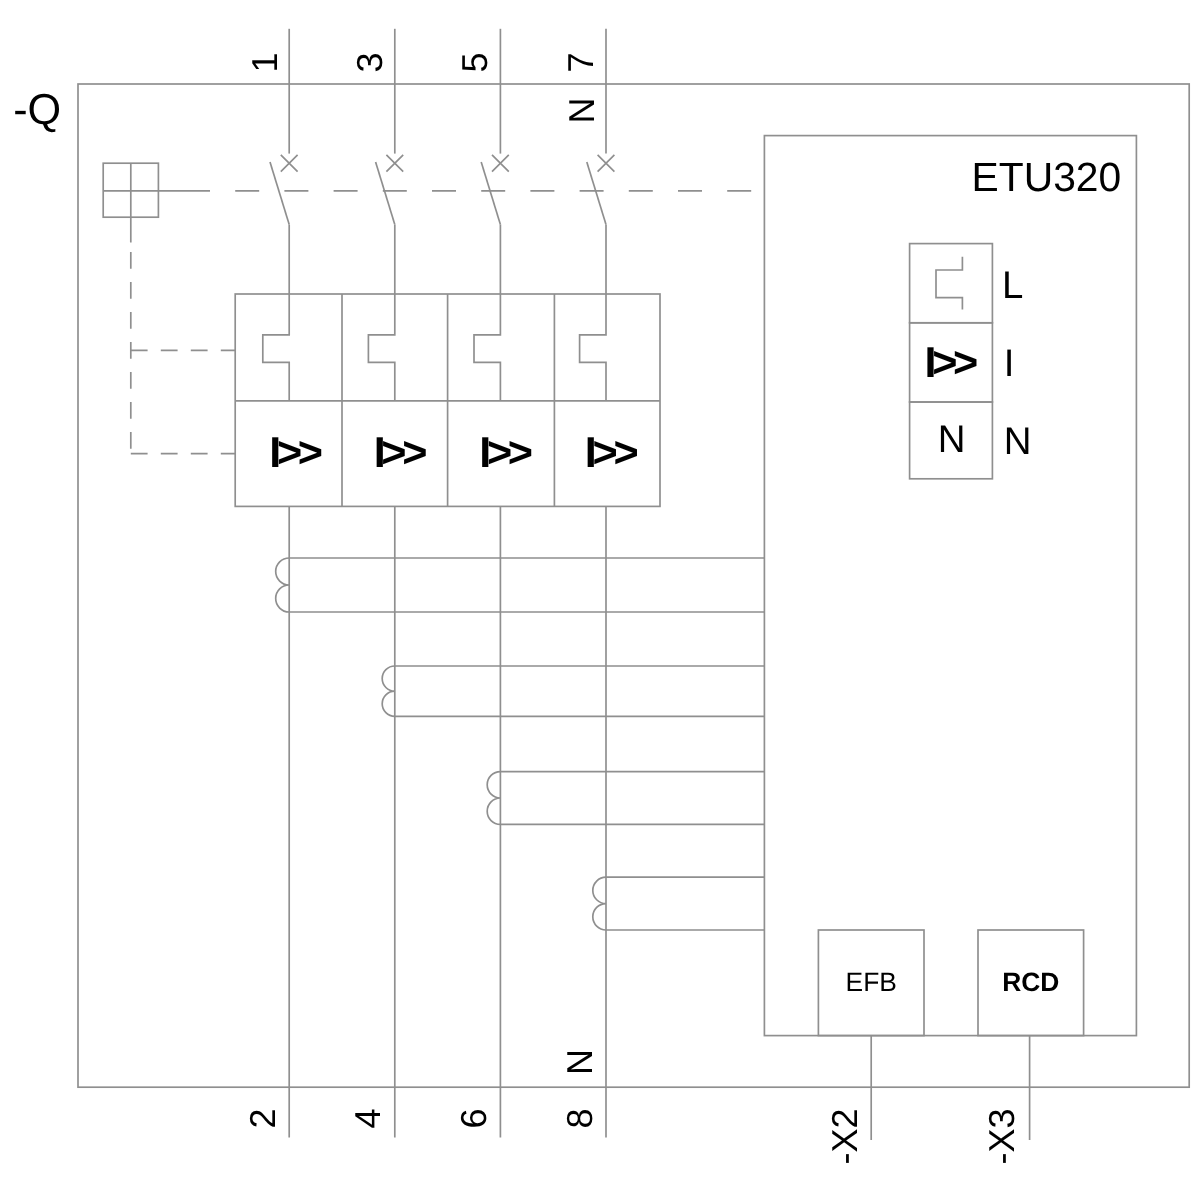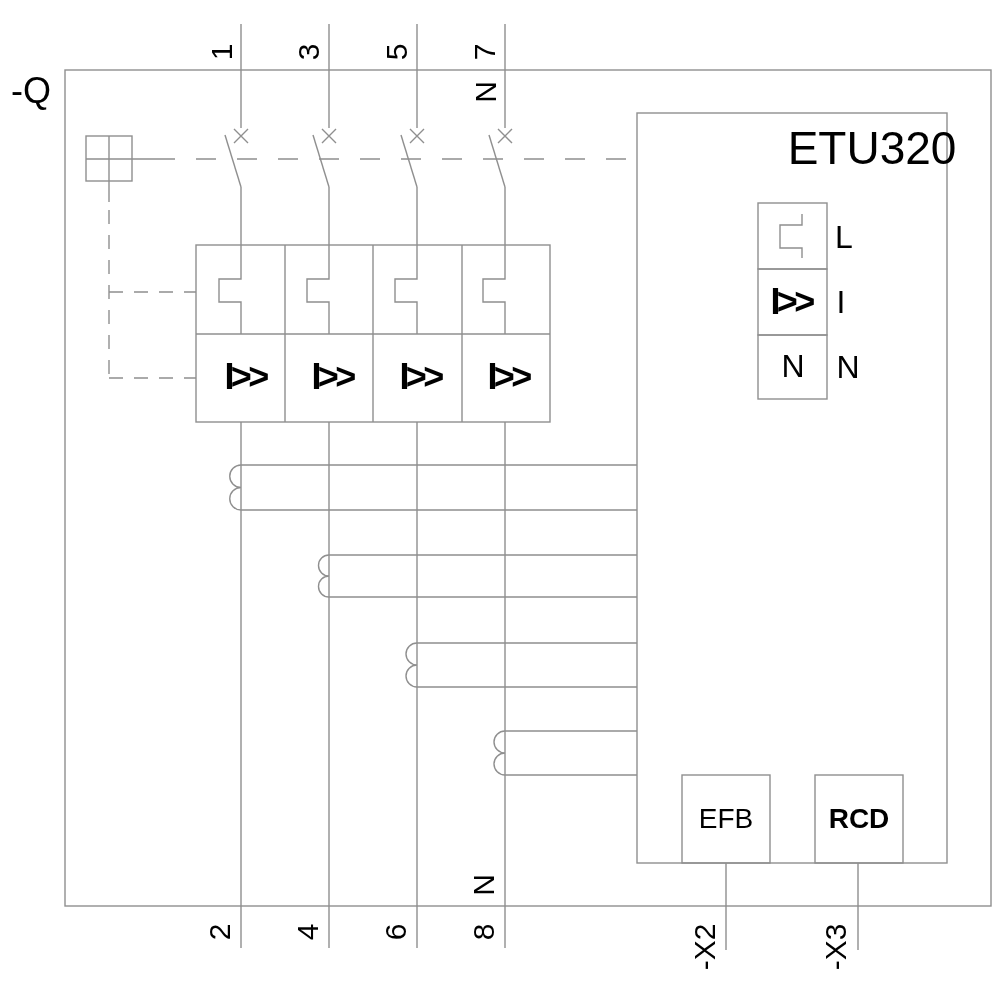--- a/index.html
+++ b/index.html
@@ -8,24 +8,24 @@
     font-family:"Liberation Sans", sans-serif;color:#000;overflow:hidden;
   }
   #schematic-svg{position:absolute;left:0;top:0;}
   .lbl{
     position:absolute;white-space:nowrap;line-height:1;color:#000;
     transform:translate(-50%,-50%);
   }
   .rot{transform:translate(-50%,-50%) rotate(-90deg);}
   .f-designation{font-size:36px;}
   .f-term{font-size:30px;}
-  .f-etu{font-size:46px;}
+  .f-etu{font-size:34px;}
   .f-row{font-size:32px;}
   .f-trip{font-size:36px;font-weight:bold;letter-spacing:-0.1em;}
-  .f-func{font-size:28px;}
+  .f-func{font-size:22px;}
 </style>
 </head>
 <body>
 
 <div id="canvas">
 
   <svg id="schematic-svg" width="1000" height="1000" viewBox="0 0 1000 1000" fill="none" stroke="#8f8f8f" stroke-width="1.4">
 
     <rect x="65" y="70" width="926" height="836"></rect>
 

